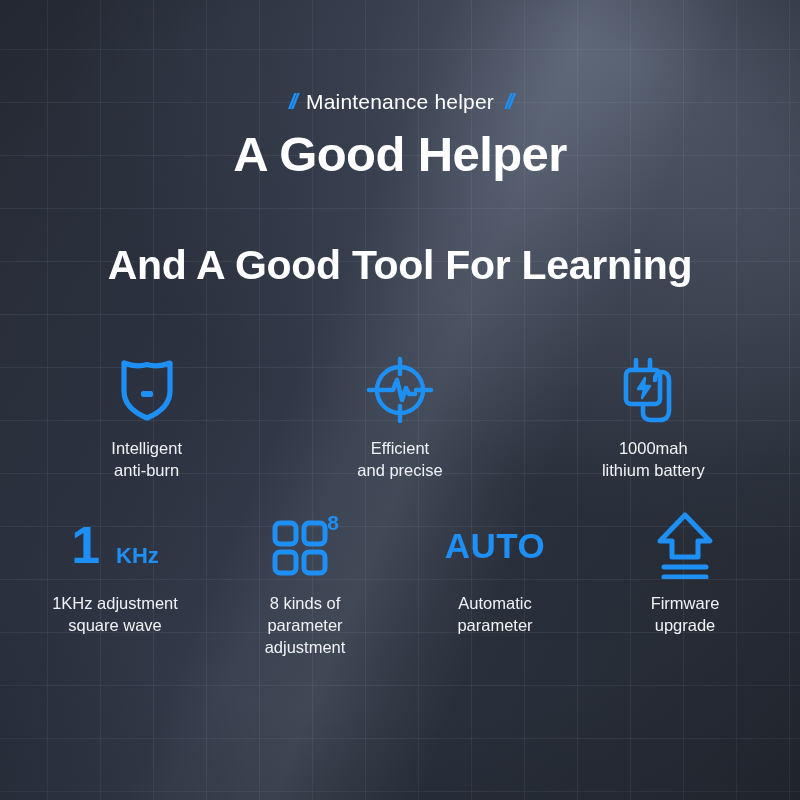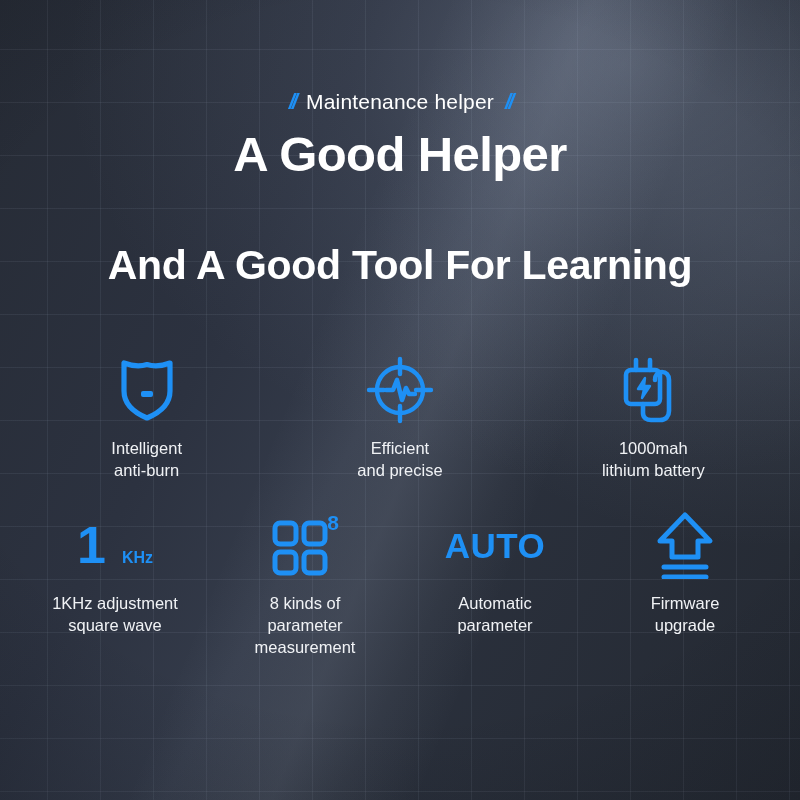--- a/index.html
+++ b/index.html
@@ -86,21 +86,21 @@
     margin-top:9px;
     color:#f0f2f5;
     font-size:16.5px; line-height:22px; font-weight:400;
     max-width:165px;
   }
   .text-icon {
     color:#1e90f5; font-weight:700; line-height:1;
     display:flex; align-items:baseline; justify-content:center;
   }
   .khz-num { font-size:52px; letter-spacing:-1px; }
-  .khz-unit { font-size:16px; margin-left:17px; }
+  .khz-unit { font-size:22px; margin-left:17px; }
   .auto-word { font-size:35px; letter-spacing:.5px; }
   .sup-eight {
     position:absolute; top:-2px; right:-1px;
     font-size:21px; font-weight:700; color:#1e90f5; line-height:1;
   }
   .grid8-wrap { position:relative; display:inline-block; padding-top:6px; padding-right:10px; }
 </style>
 </head>
 <body>
 
@@ -194,21 +194,21 @@
               <rect x="3" y="3" width="21" height="21" rx="5"></rect>
               <rect x="32" y="3" width="21" height="21" rx="5"></rect>
               <rect x="3" y="32" width="21" height="21" rx="5"></rect>
               <rect x="32" y="32" width="21" height="21" rx="5"></rect>
             </svg>
           </div>
         </div>
         <div class="feature-label">
           <div>8 kinds of</div>
           <div>parameter</div>
-          <div>measurement</div>
+          <div>adjustment</div>
         </div>
       </div>
 
       <div class="feature">
         <div class="icon-box">
           <div class="text-icon">
             <span class="auto-word">AUTO</span>
           </div>
         </div>
         <div class="feature-label">

